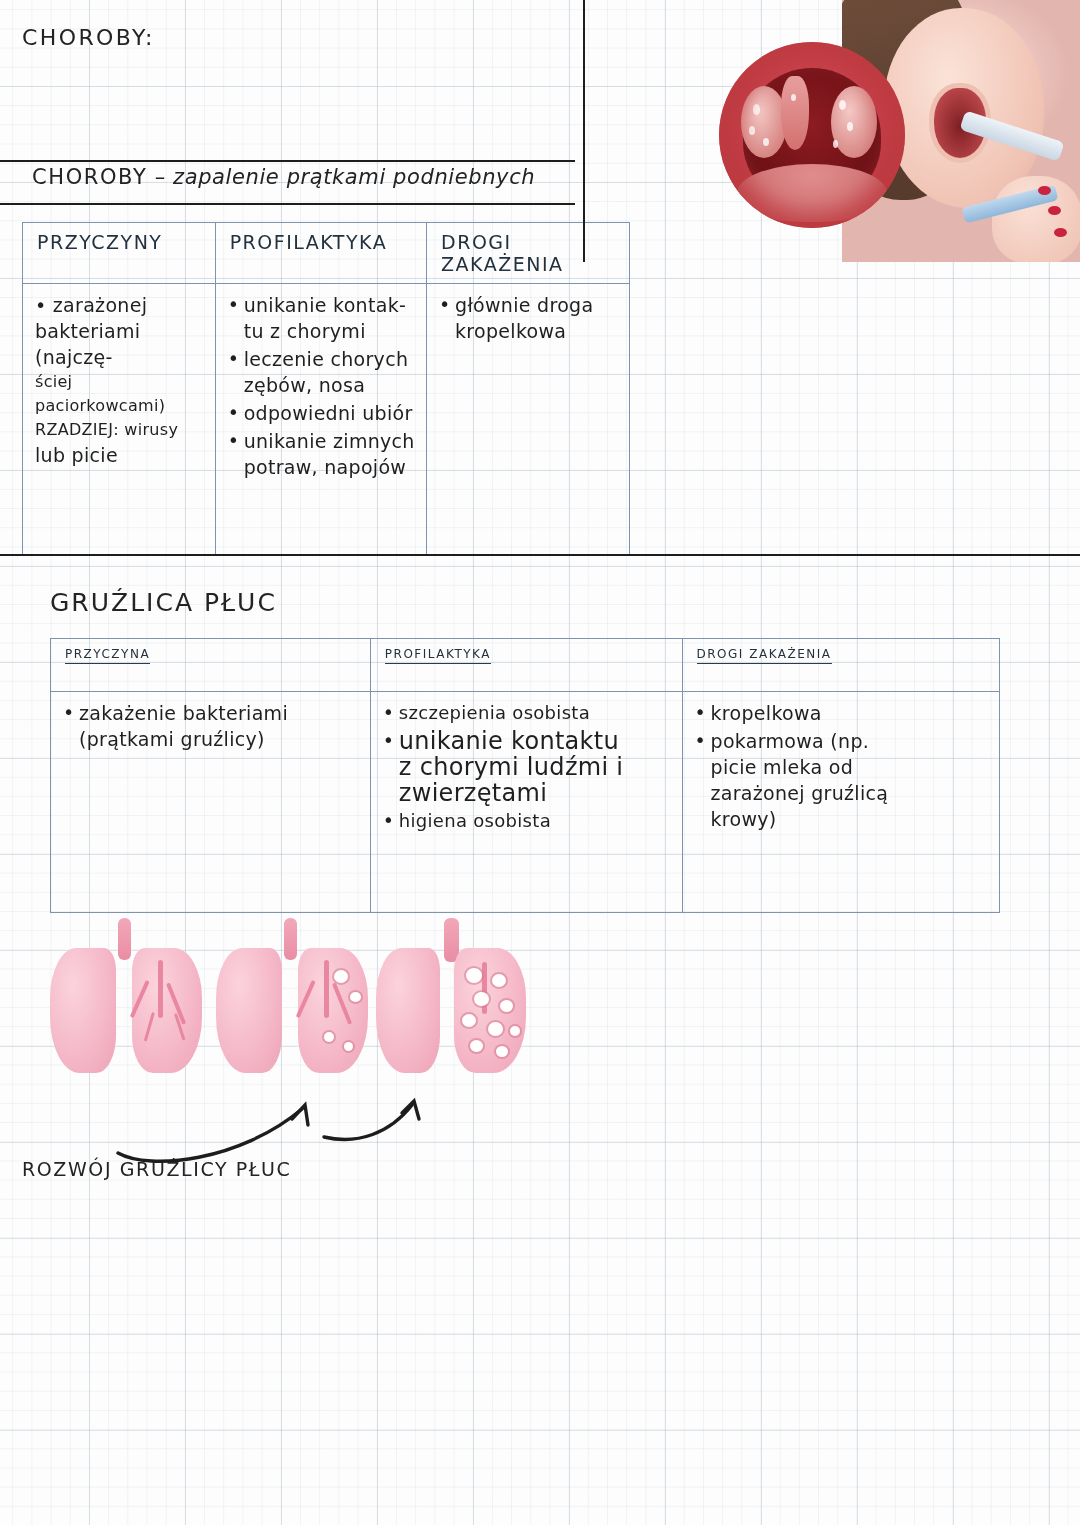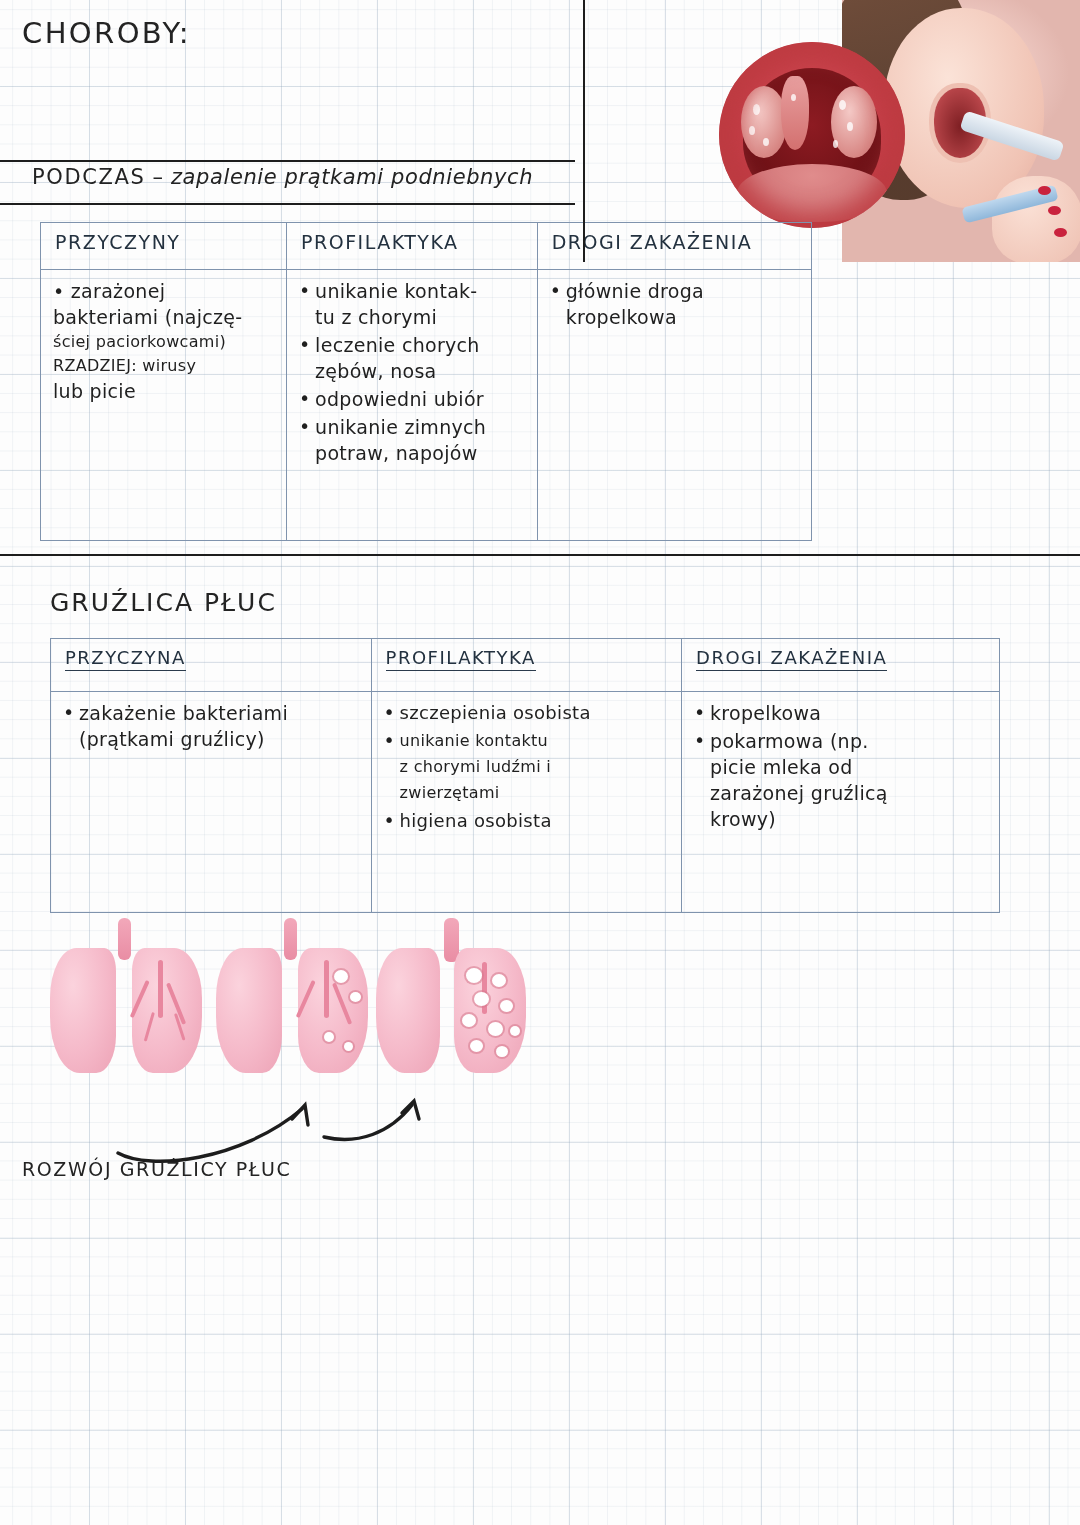--- a/index.html
+++ b/index.html
@@ -40,22 +40,22 @@
     letter-spacing: 0.3px;
   }
   .caps {
     font-family: "DejaVu Sans", sans-serif;
     letter-spacing: 1.6px;
   }
   .slant { font-style: italic; }
 
   
   #title-choroby {
-    left: 22px; top: 16px;
-    font-size: 29px;
+    left: 22px; top: 25px;
+    font-size: 22px;
     letter-spacing: 2.4px;
   }
 
   
   .hline {
     position: absolute;
     height: 0;
     border-top: 2.2px solid #1d1d1d;
     z-index: 3;
   }
@@ -233,30 +233,30 @@
     color: #1f1f1f;
   }
   .ul { list-style: none; margin: 0; padding: 0; }
   .ul li { position: relative; padding-left: 16px; margin-bottom: 2px; }
   .ul li:before {
     content: "•";
     position: absolute; left: 0; top: -1px;
     font-size: 19px;
   }
 
-  #table-angina { left: 40px; top: 222px; width: 772px; }
+  #table-angina { left: 22px; top: 222px; width: 608px; }
   #table-angina th { height: 30px; }
   #table-angina td { height: 250px; }
   #table-angina .c1 { width: 238px; }
   #table-angina .c2 { width: 238px; }
   #table-angina .c3 { width: 272px; }
   #table-angina .small { font-size: 16px; line-height: 24px; }
 
   #table-gruzlica { left: 50px; top: 638px; width: 950px; }
-  #table-gruzlica th { height: 36px; font-size: 18px; }
+  #table-gruzlica th { height: 36px; font-size: 12px; }
   #table-gruzlica td { height: 200px; }
   #table-gruzlica .c1 { width: 322px; }
   #table-gruzlica .c2 { width: 306px; }
   #table-gruzlica .c3 { width: 318px; }
   #table-gruzlica td, #table-gruzlica th { border-color: #7f93ad; }
 
   
   .hdr-underline {
     display: inline-block;
     border-bottom: 1.8px solid #2b3b4c;
@@ -337,21 +337,21 @@
     <div class="spot" style="left:120px; top:58px; width:7px; height:10px;"></div>
     <div class="spot" style="left:128px; top:80px; width:6px; height:9px;"></div>
     <div class="spot" style="left:114px; top:98px; width:5px; height:8px;"></div>
     <div class="spot" style="left:72px; top:52px; width:5px; height:7px;"></div>
     <div class="lips"></div>
   </div>
 
 </div>
 
 <div class="layer hand" id="angina-heading">
-  <span class="k">PODCZAS</span><span> – </span><span class="slant">zapalenie prątkami podniebnych</span>
+  <span class="k">CHOROBY</span><span> – </span><span class="slant">zapalenie prątkami podniebnych</span>
 </div>
 
 <table class="note layer hand" id="table-angina">
   <tbody>
       <tr>
     <th class="c1">PRZYCZYNY</th>
     <th class="c2">PROFILAKTYKA</th>
     <th class="c3">DROGI  ZAKAŻENIA</th>
   </tr>
   <tr>
@@ -401,21 +401,21 @@
   <tr>
     <td class="c1">
       <ul class="ul">
         <li style="white-space:pre-line">zakażenie bakteriami
 (prątkami gruźlicy)</li>
       </ul>
     </td>
     <td class="c2">
       <ul class="ul">
         <li style="white-space:pre-line;font-size:18px">szczepienia osobista</li>
-        <li style="white-space:pre-line;font-size:16px">unikanie kontaktu
+        <li style="white-space:pre-line;font-size:24px">unikanie kontaktu
 z chorymi ludźmi i
 zwierzętami</li>
         <li style="white-space:pre-line;font-size:18px">higiena osobista</li>
       </ul>
     </td>
     <td class="c3">
       <ul class="ul">
         <li style="white-space:pre-line">kropelkowa</li>
         <li style="white-space:pre-line">pokarmowa (np.
 picie mleka od

